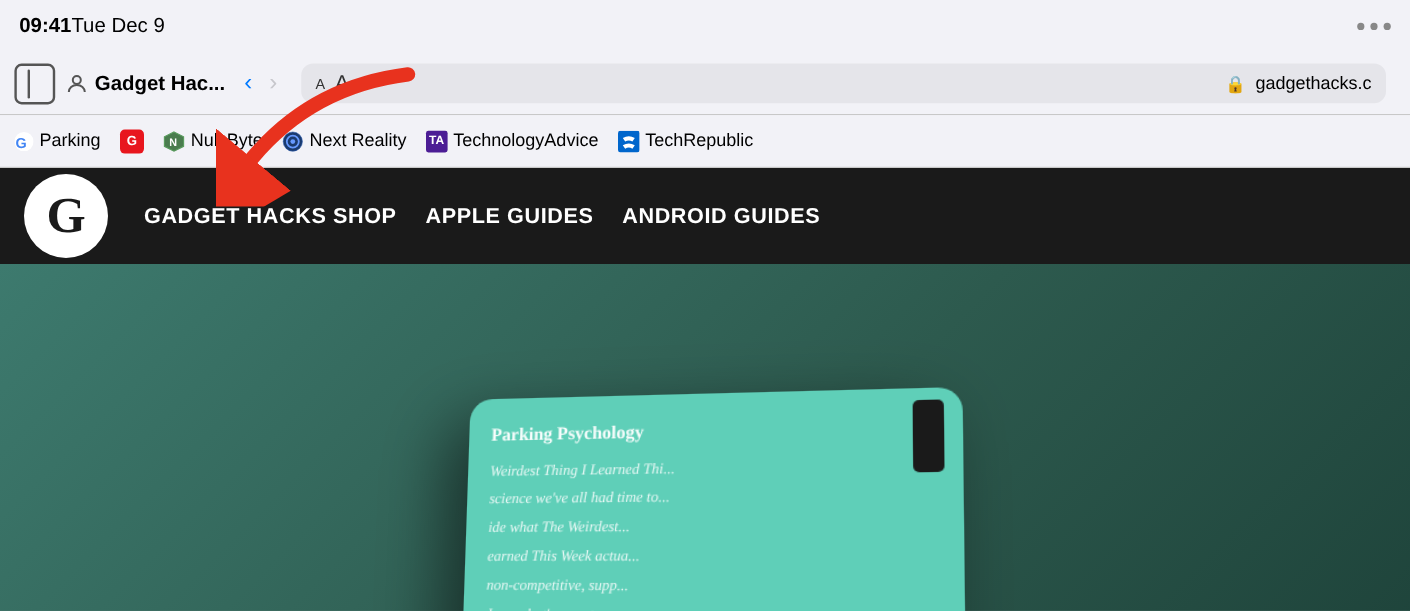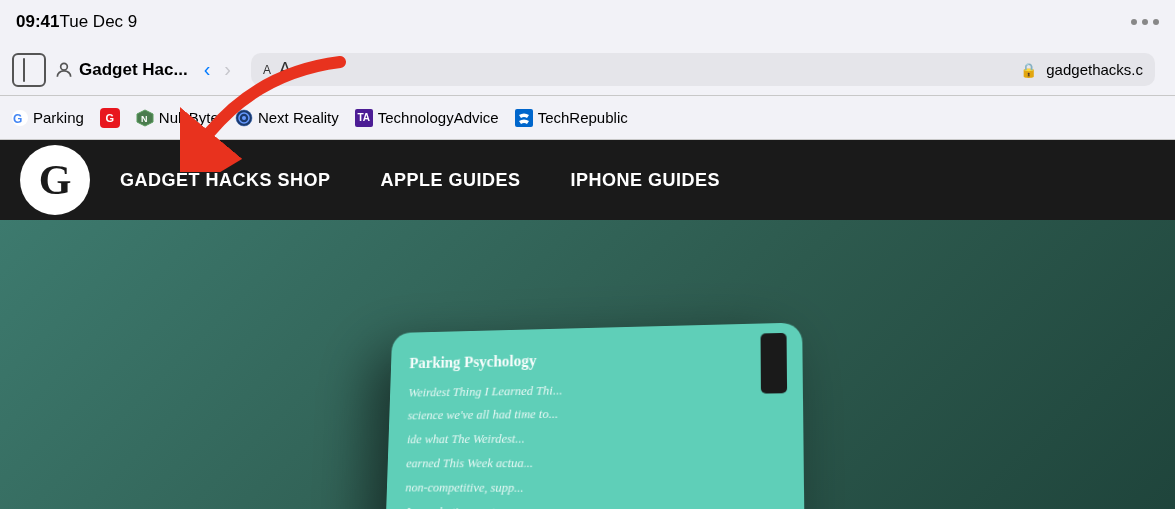--- a/index.html
+++ b/index.html
@@ -241,21 +241,21 @@
     }
     .site-logo-g {
       font-size: 42px;
       font-weight: 900;
       color: #1a1a1a;
       font-family: 'Georgia', serif;
     }
     .nav-links {
       display: flex;
       align-items: flex-start;
-      gap: 50px;
+      gap: 24px;
     }
     .nav-link {
       color: white;
       font-size: 18px;
       font-weight: 700;
       text-transform: uppercase;
       letter-spacing: 0.5px;
       cursor: pointer;
       white-space: nowrap;
     }
@@ -419,21 +419,21 @@
   <path d="M 160 10 Q 80 20 30 80" stroke="#e8321e" stroke-width="12" fill="none" marker-end="url(#arrowhead)" stroke-linecap="round"></path>
 </svg>
 
 <div class="site-navbar">
   <div class="site-logo">
     <span class="site-logo-g">G</span>
   </div>
   <div class="nav-links">
     <span class="nav-link">GADGET HACKS SHOP</span>
     <span class="nav-link">APPLE GUIDES</span>
-    <span class="nav-link">IPHONE GUIDES</span>
+    <span class="nav-link">ANDROID GUIDES</span>
   </div>
 </div>
 
 <div class="hero-area">
 
   <div class="phone-image">
     <div class="phone-screen">
       <div class="phone-screen-content">
         <div class="phone-screen-text-line" style="font-size:16px; font-weight:700; font-style:normal; color:rgba(255,255,255,0.95); margin-bottom:8px;">Parking Psychology</div>
         <div class="phone-screen-text-line" style="font-size:13px;">Weirdest Thing I Learned Thi...</div>

